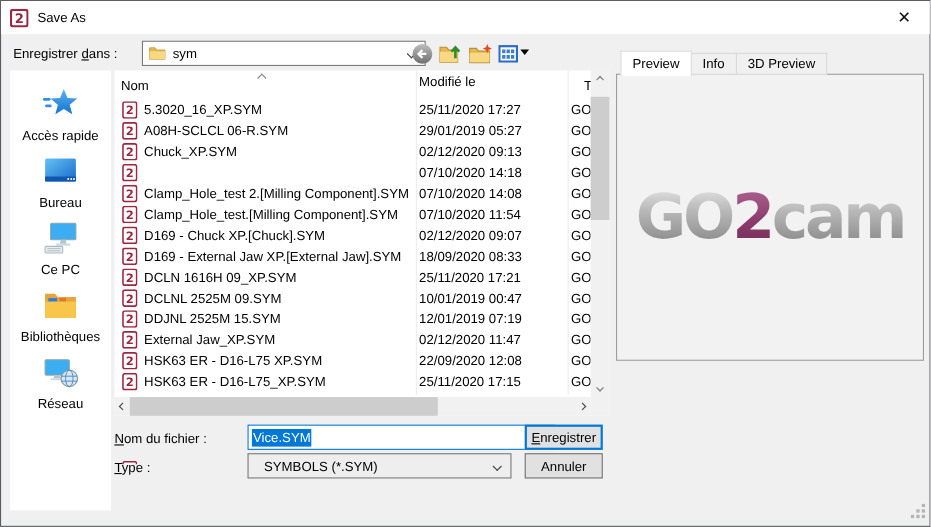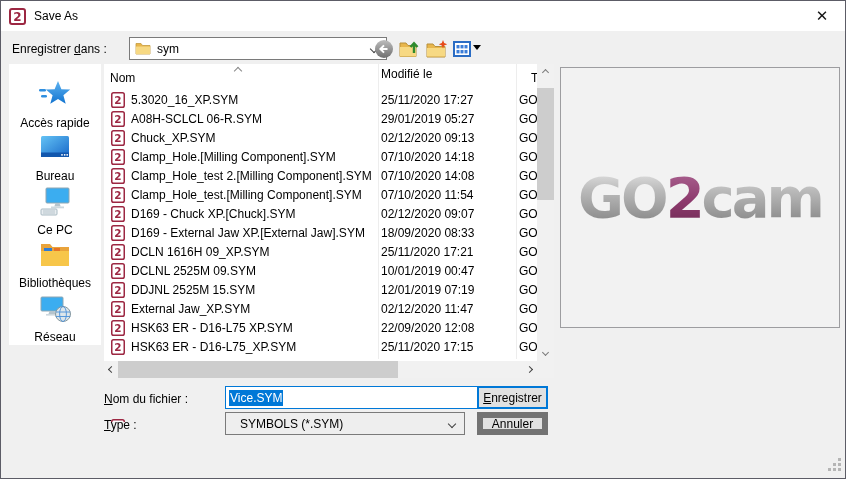--- a/index.html
+++ b/index.html
@@ -21,21 +21,21 @@
   .chev { display:inline-block; width:6px; height:6px; border-right:1.4px solid #404040; border-bottom:1.4px solid #404040; }
   .chev.down { transform:rotate(45deg); }
   .chev.up { transform:rotate(-135deg); }
   .chev.left { transform:rotate(135deg); }
   .chev.right { transform:rotate(-45deg); }
   .combo .dd { position:absolute; right:9px; top:8px; }
   .tool { position:absolute; top:37px; width:22px; height:22px; display:flex; align-items:center; justify-content:center; cursor:pointer; }
   .views-arrow { position:absolute; left:472px; top:44px; width:0; height:0; border-left:4px solid transparent; border-right:4px solid transparent; border-top:5px solid #000; }
 
   
-  .sidebar { position:absolute; left:8px; top:63px; width:92px; height:281px; background:#fff; display:flex; flex-direction:column; align-items:center; padding-top:14px; }
+  .sidebar { position:absolute; left:8px; top:63px; width:92px; height:400px; background:#fff; display:flex; flex-direction:column; align-items:center; padding-top:14px; }
   .side-item { height:61px; display:flex; flex-direction:column; align-items:center; width:100%; cursor:pointer; }
   .side-item .lbl { margin-top:3px; font-size:12px; }
 
   
   .listview { position:absolute; left:103px; top:63px; width:450px; height:314px; background:#fff; }
   .lv-header { position:relative; height:25px; }
   .lv-header .h-name { position:absolute; left:6px; top:7px;text-align:center; }
   .lv-header .h-date { position:absolute; left:277px; top:3px; }
   .lv-header .h-type { position:absolute; left:427px; top:7px; }
   .sort-chev { position:absolute; left:131px; top:4px; width:6px; height:6px; border-right:1px solid #888; border-bottom:1px solid #888; transform:rotate(-135deg); }
@@ -69,21 +69,21 @@
   .logo .g2 { background:linear-gradient(180deg,#b06a97 0%,#8d3a6d 55%,#6d2a52 100%); -webkit-background-clip:text; background-clip:text; color:transparent; }
 
   
   .f-label1 { position:absolute; left:103px; top:391px; }
   .f-label2 { position:absolute; left:103px; top:417px; }
   .combo-name { left:199px; top:385px; width:280px; height:23px; border:1px solid #0078d7; padding-left:3px; }
   .combo-name .sel { background:#0078d7; color:#fff; padding:1px 1px; }
   .combo-type { left:199px; top:411px; width:240px; height:23px; background:#eeeeee; padding-left:14px; }
   .btn { position:absolute; left:476px; width:71px; height:23px; background:#e1e1e1; display:flex; align-items:center; justify-content:center; cursor:pointer; }
   .btn-save { top:385px; border:2px solid #0078d7; }
-  .btn-cancel { top:411px; border:6px solid #737373; }
+  .btn-cancel { top:411px; border:1px solid #737373; }
   .u { text-decoration:underline; }
 
   .resize-grip { position:absolute; right:3px; bottom:3px; }
 </style>
 </head>
 <body>
 
 <div class="dialog">
 
   <div class="titlebar">
@@ -270,21 +270,20 @@
           <span class="c-type">GO</span>
         </div>
 
         <div class="lv-row">
           <span class="file-ic">
             <svg viewBox="0 0 14 16" width="14" height="16">
               <rect x="0.75" y="0.75" width="12.5" height="14.5" rx="1.8" fill="#fff" stroke="#9c2742" stroke-width="1.5"></rect>
               <text x="7" y="12" font-size="10.5" font-weight="bold" fill="#9c2742" text-anchor="middle" font-family="DejaVu Sans,sans-serif">2</text>
             </svg>
           </span>
-          <span class="c-name">Clamp_Hole.[Milling Component].SYM</span>
           <span class="c-date">07/10/2020 14:18</span>
           <span class="c-type">GO</span>
         </div>
 
         <div class="lv-row">
           <span class="file-ic">
             <svg viewBox="0 0 14 16" width="14" height="16">
               <rect x="0.75" y="0.75" width="12.5" height="14.5" rx="1.8" fill="#fff" stroke="#9c2742" stroke-width="1.5"></rect>
               <text x="7" y="12" font-size="10.5" font-weight="bold" fill="#9c2742" text-anchor="middle" font-family="DejaVu Sans,sans-serif">2</text>
             </svg>
@@ -423,20 +422,25 @@
           <span class="chev left"></span>
         </span>
       <span class="thumb"></span>
       <span class="arrow" style="left:418px">
           <span class="chev right"></span>
         </span>
     </div>
     <span class="sb-corner"></span>
   </div>
 
+  <div class="tabs">
+    <span class="tab first active">Preview</span>
+    <span class="tab">Info</span>
+    <span class="tab">3D Preview</span>
+  </div>
   <div class="preview-panel">
     <div class="logo">
       <span class="g1">GO</span>
         <span class="g2">2</span>
         <span class="g3">cam</span>
     </div>
   </div>
 
   <span class="f-label1"><span class="u">N</span><span>om du fichier :</span></span>
   <div class="combo combo-name">

